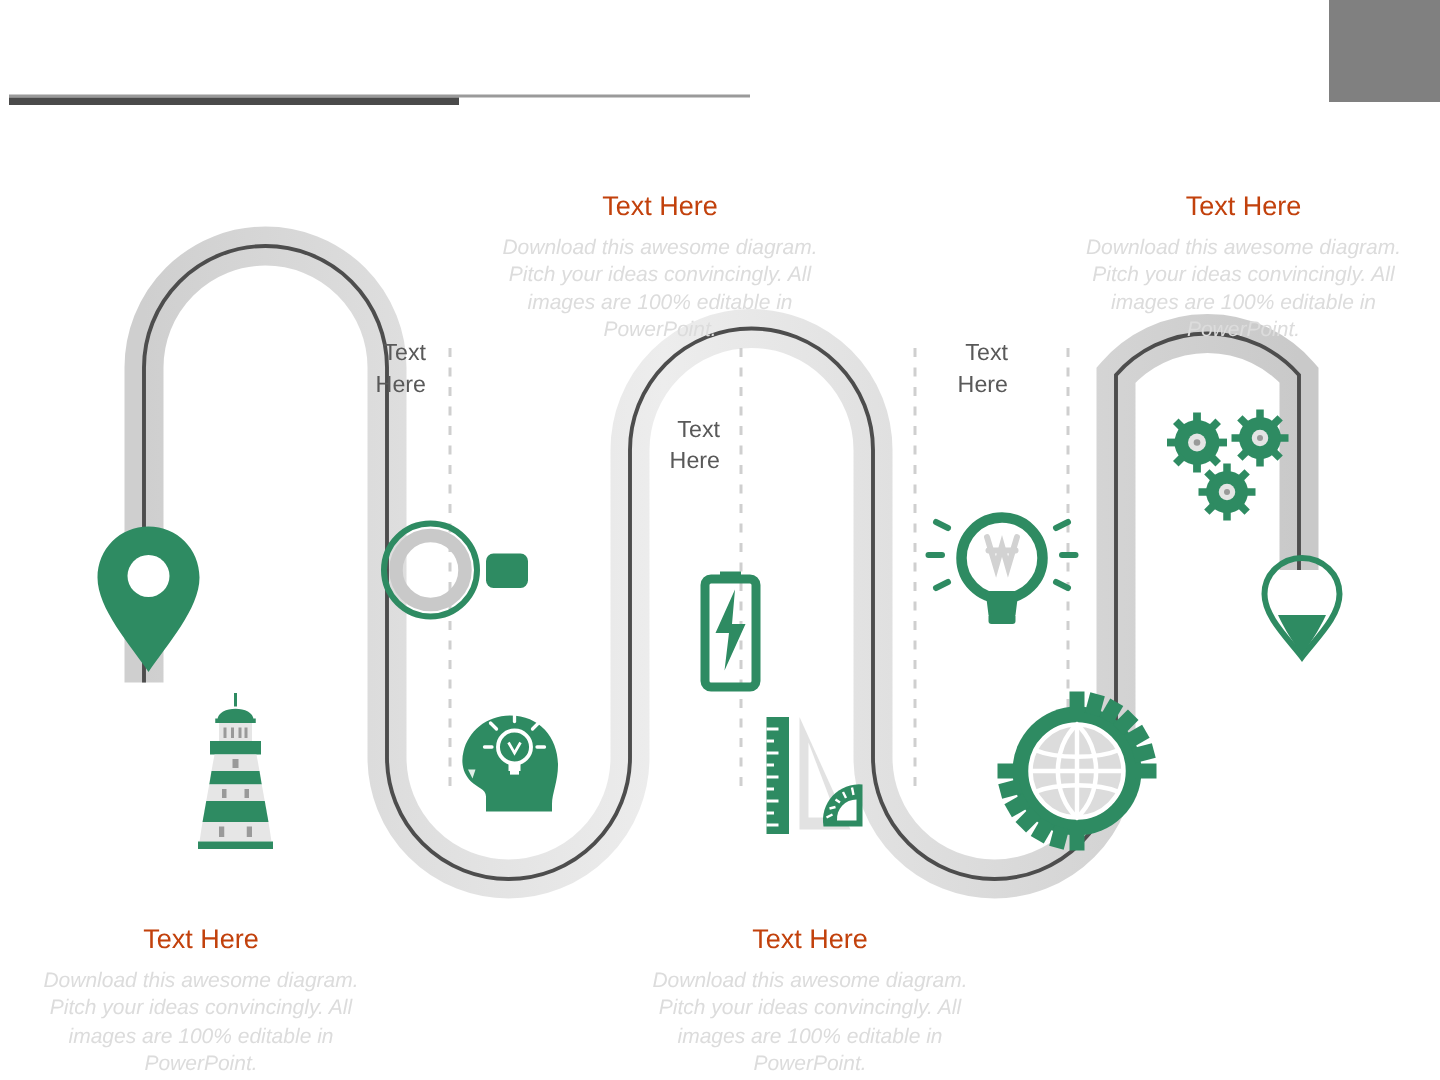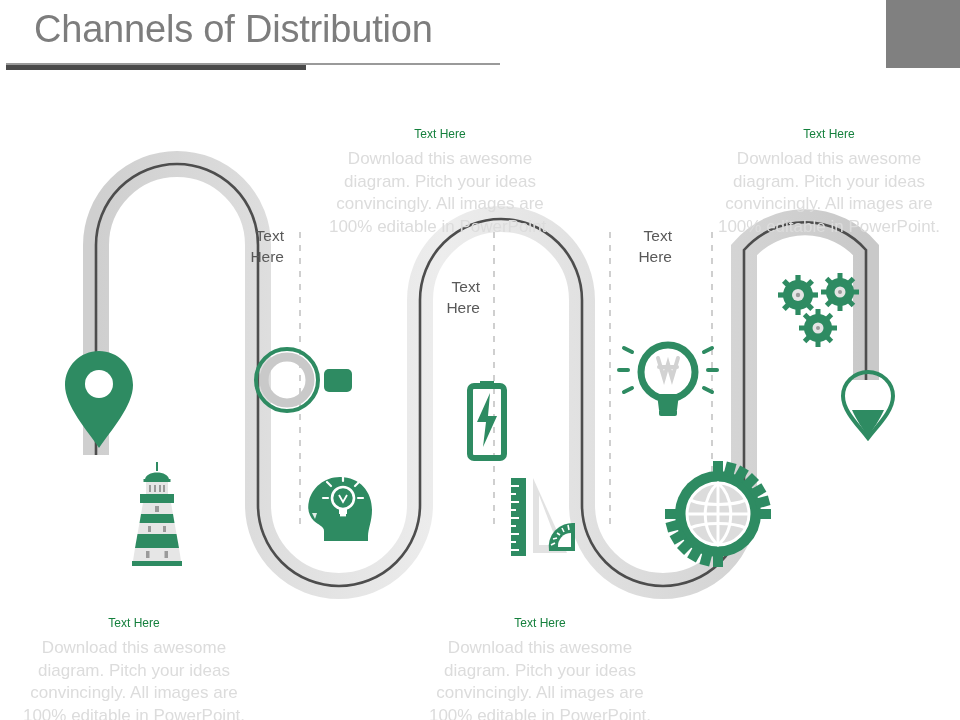--- a/index.html
+++ b/index.html
@@ -64,29 +64,30 @@
     height: 720px;
   }
 
   
   .caption {
     position: absolute;
     text-align: center;
     width: 230px;
   }
   .caption .cap-title {
-    font-size: 12px;
-    color: #15803d;
+    font-size: 18px;
+    color: #c2410c;
     margin-bottom: 7px;
     line-height: 1.1;
   }
   .caption .cap-body {
-    font-size: 17px;
+    font-size: 14px;
     color: #dcdcdc;
     line-height: 1.32;
+    font-style: italic;
   }
 
   #cap-top-mid   { left: 325px; top: 128px; }
   #cap-top-right { left: 714px; top: 128px; }
   #cap-bot-left  { left: 19px;  top: 617px; }
   #cap-bot-mid   { left: 425px; top: 617px; }
 
   
   .inline-label {
     position: absolute;
@@ -98,21 +99,20 @@
   }
   #lbl-loop-1 { left: 194px; top: 226px; }
   #lbl-loop-2 { left: 390px; top: 277px; }
   #lbl-loop-3 { left: 582px; top: 226px; }
 </style>
 </head>
 <body>
 
 <div id="slide">
 
-  <div id="title">Channels of Distribution</div>
   <div id="title-rule-light"></div>
   <div id="title-rule-dark"></div>
   <div id="corner-block"></div>
 
   <svg id="diagram" viewBox="0 0 960 720">
     <defs>
       <linearGradient id="ribbonGrad" x1="0" y1="0" x2="1" y2="0">
         <stop offset="0%" stop-color="#cfcfcf"></stop>
         <stop offset="45%" stop-color="#ededed"></stop>
         <stop offset="100%" stop-color="#c9c9c9"></stop>

